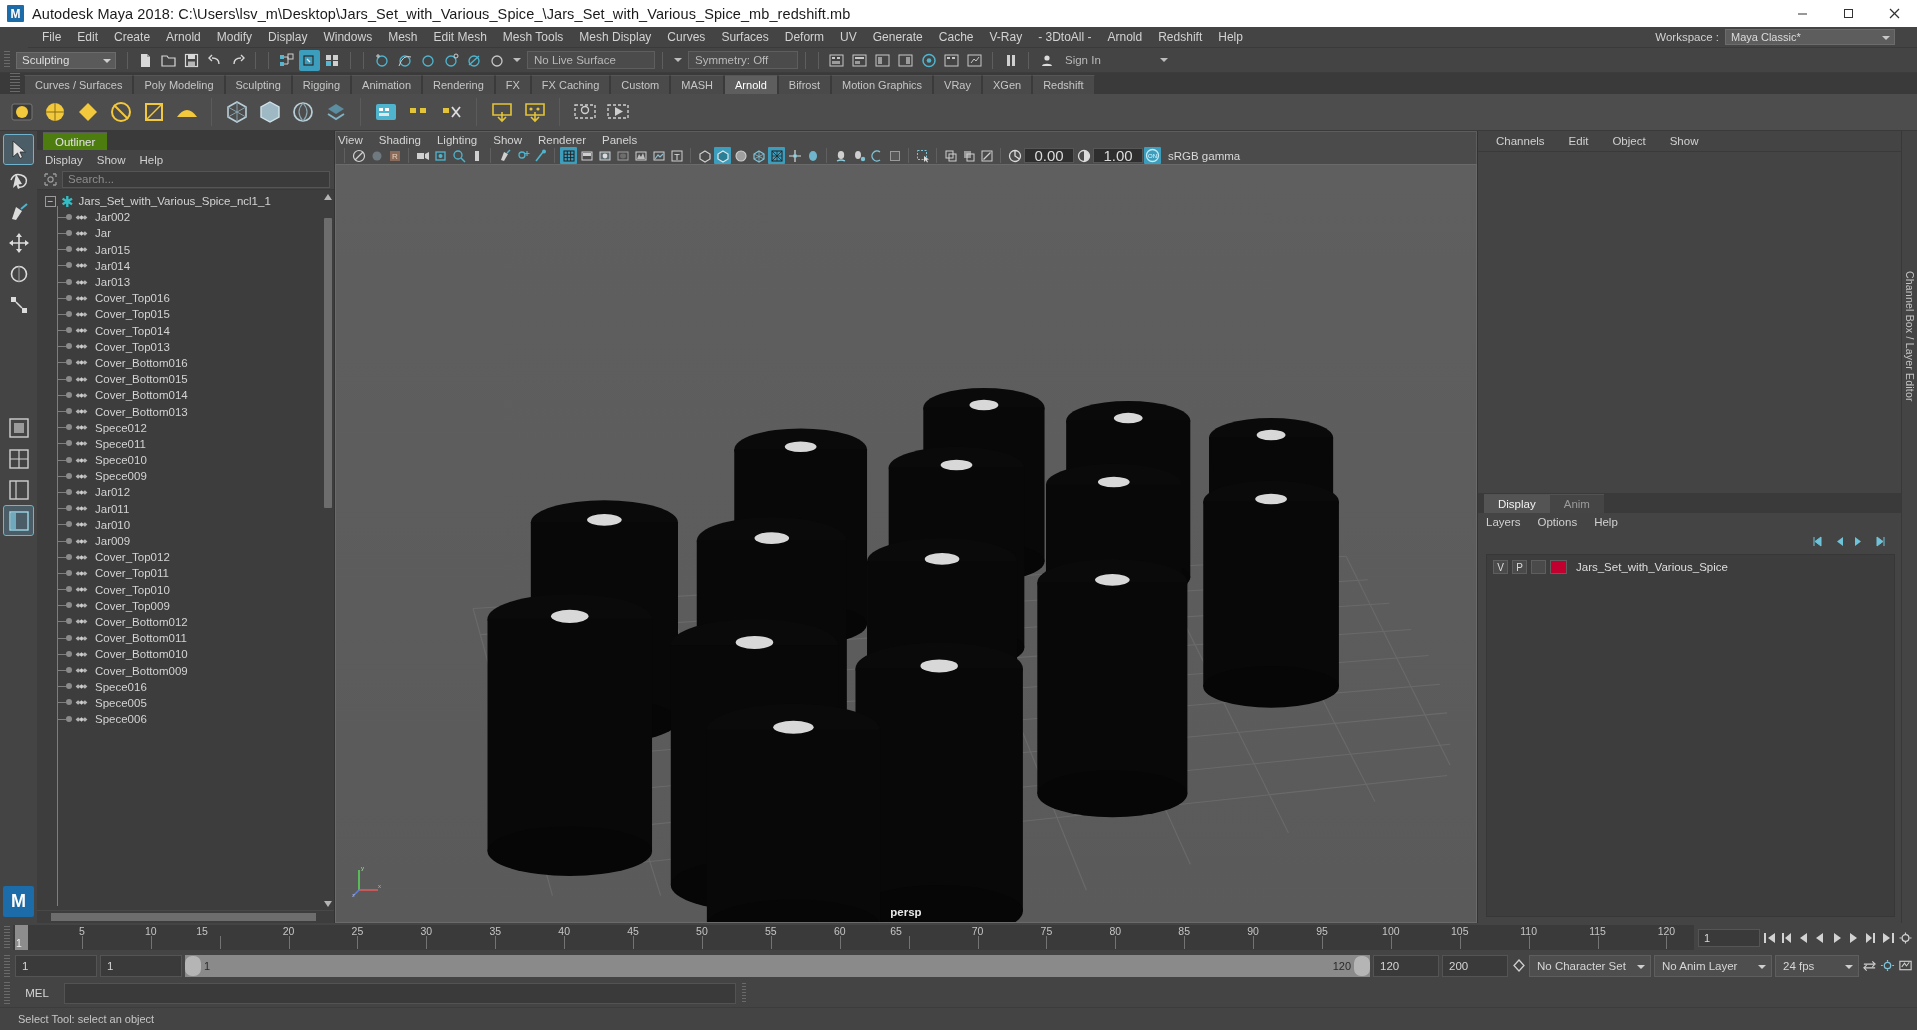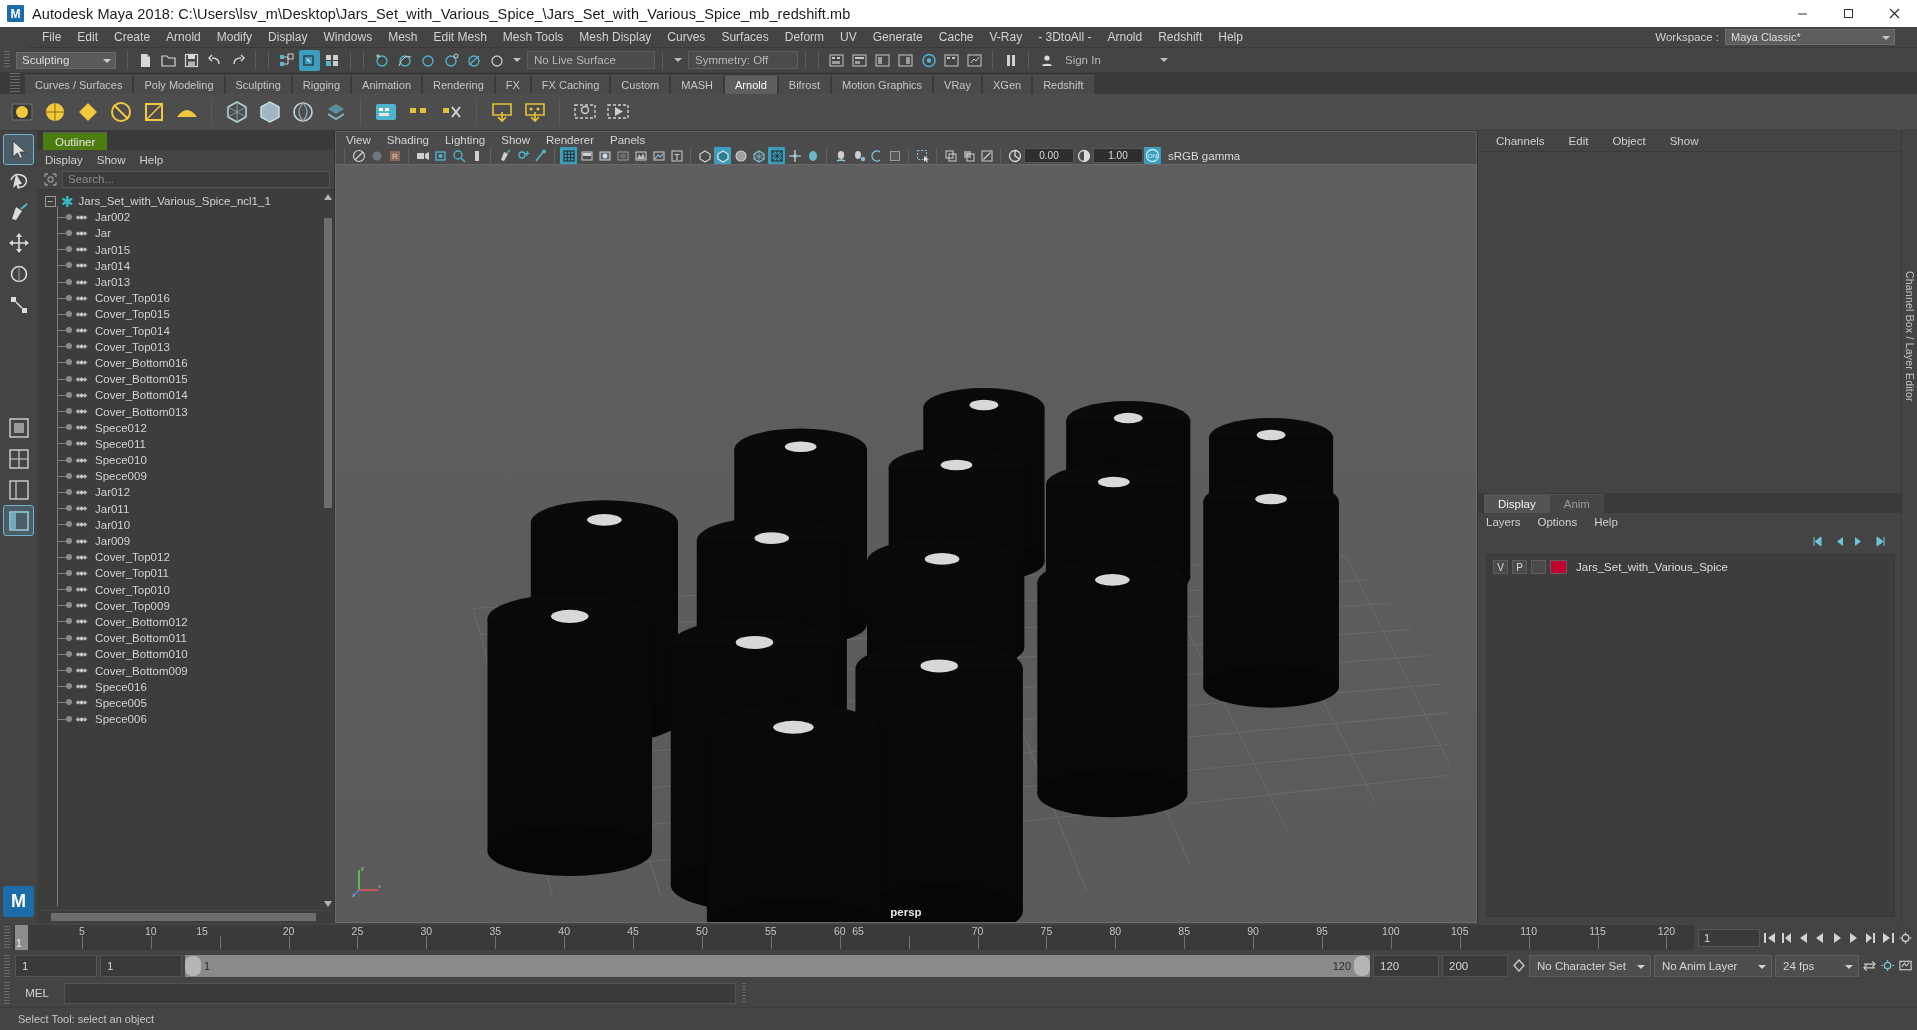--- a/index.html
+++ b/index.html
@@ -135,29 +135,29 @@
   .star { color: #35bcc4; font-size: 15px; margin-right: 5px; line-height: 11px; }
   .meshic { width: 15px; height: 11px; margin-right: 5px; flex: 0 0 15px; }
   .out-scroll { position: absolute; right: 0; top: 0; bottom: 0; width: 12px; background: #3d3d3d; }
   .out-scroll .thumb { position: absolute; top: 28px; left: 2px; width: 8px; height: 290px; background: #6d6d6d; border-radius: 1px; }
   .out-scroll .arrow { position: absolute; left: 2px; width: 8px; height: 9px; display:flex; align-items:center; justify-content:center;}
   .out-hscroll { height: 13px; background: #3d3d3d; position: relative; border-top: 1px solid #484848; }
   .out-hscroll .thumb { position: absolute; left: 14px; top: 2px; width: 265px; height: 8px; background: #6d6d6d; }
 
   
   .viewport { flex: 1 1 auto; display: flex; flex-direction: column; min-width: 0; background: #444444; }
-  .vp-menurow { height: 18px; background: #4b4b4b; display: flex; align-items: center; padding-left: 10px; gap: 16px; border: 1px solid #5d5d5d; border-bottom: none;}
+  .vp-menurow { height: 18px; background: #4b4b4b; display: flex; align-items: center; padding-left: 2px; gap: 16px; border: 1px solid #5d5d5d; border-bottom: none;}
   .vp-menurow span { font-size: 11.5px; color: #d4d4d4; }
   .vp-toolrow { height: 19px; background: #4b4b4b; display: flex; align-items: center; padding-left: 4px; gap: 1px;
                 border-left: 1px solid #5d5d5d; border-right: 1px solid #5d5d5d; }
   .vp-ic { width: 17px; height: 17px; display: flex; align-items: center; justify-content: center; position: relative;}
   .vp-ic.on { background: #3d9dbd; border-radius: 1px; }
   .vp-sep { width: 1px; height: 15px; background: #606060; margin: 0 4px; }
   .numfield { width: 50px; height: 15px; background: #2e2e2e; border: 1px solid #565656; color: #dcdcdc;
-              font-size: 10px; display: flex; align-items: center; justify-content: center; }
+              font-size: 15px; display: flex; align-items: center; justify-content: center; }
   .vp-gamma { font-size: 11.5px; color: #d8d8d8; margin-left: 6px; }
   .vp-canvas { flex: 1 1 auto; position: relative; background: #5d5d5d; overflow: hidden;
                border: 1px solid #6a6a6a; min-height: 0; }
   .persp-label { position: absolute; bottom: 4px; left: 0; right: 0; text-align: center;
                  font-size: 11.5px; color: #e8e8e8; font-weight: bold; }
   .axis-gizmo { position: absolute; left: 16px; bottom: 24px; width: 30px; height: 34px; }
 
   
   .rightpanel { width: 424px; flex: 0 0 424px; display: flex; flex-direction: column; background: #444444;
                 border-left: 1px solid #333; min-height: 0; }
@@ -1440,21 +1440,21 @@
         <div class="ts-num" style="left: 551.148px;">40</div>
         <div class="ts-tick" style="left: 620.041px;"></div>
         <div class="ts-num" style="left: 620.041px;">45</div>
         <div class="ts-tick" style="left: 688.934px;"></div>
         <div class="ts-num" style="left: 688.934px;">50</div>
         <div class="ts-tick" style="left: 757.828px;"></div>
         <div class="ts-num" style="left: 757.828px;">55</div>
         <div class="ts-tick" style="left: 826.721px;"></div>
         <div class="ts-num" style="left: 826.721px;">60</div>
         <div class="ts-tick" style="left: 895.615px;"></div>
-        <div class="ts-num" style="left: 845px;">65</div>
+        <div class="ts-num" style="left: 883px;">65</div>
         <div class="ts-tick" style="left: 964.508px;"></div>
         <div class="ts-num" style="left: 964.508px;">70</div>
         <div class="ts-tick" style="left: 1033.4px;"></div>
         <div class="ts-num" style="left: 1033.4px;">75</div>
         <div class="ts-tick" style="left: 1102.3px;"></div>
         <div class="ts-num" style="left: 1102.3px;">80</div>
         <div class="ts-tick" style="left: 1171.19px;"></div>
         <div class="ts-num" style="left: 1171.19px;">85</div>
         <div class="ts-tick" style="left: 1240.08px;"></div>
         <div class="ts-num" style="left: 1240.08px;">90</div>

